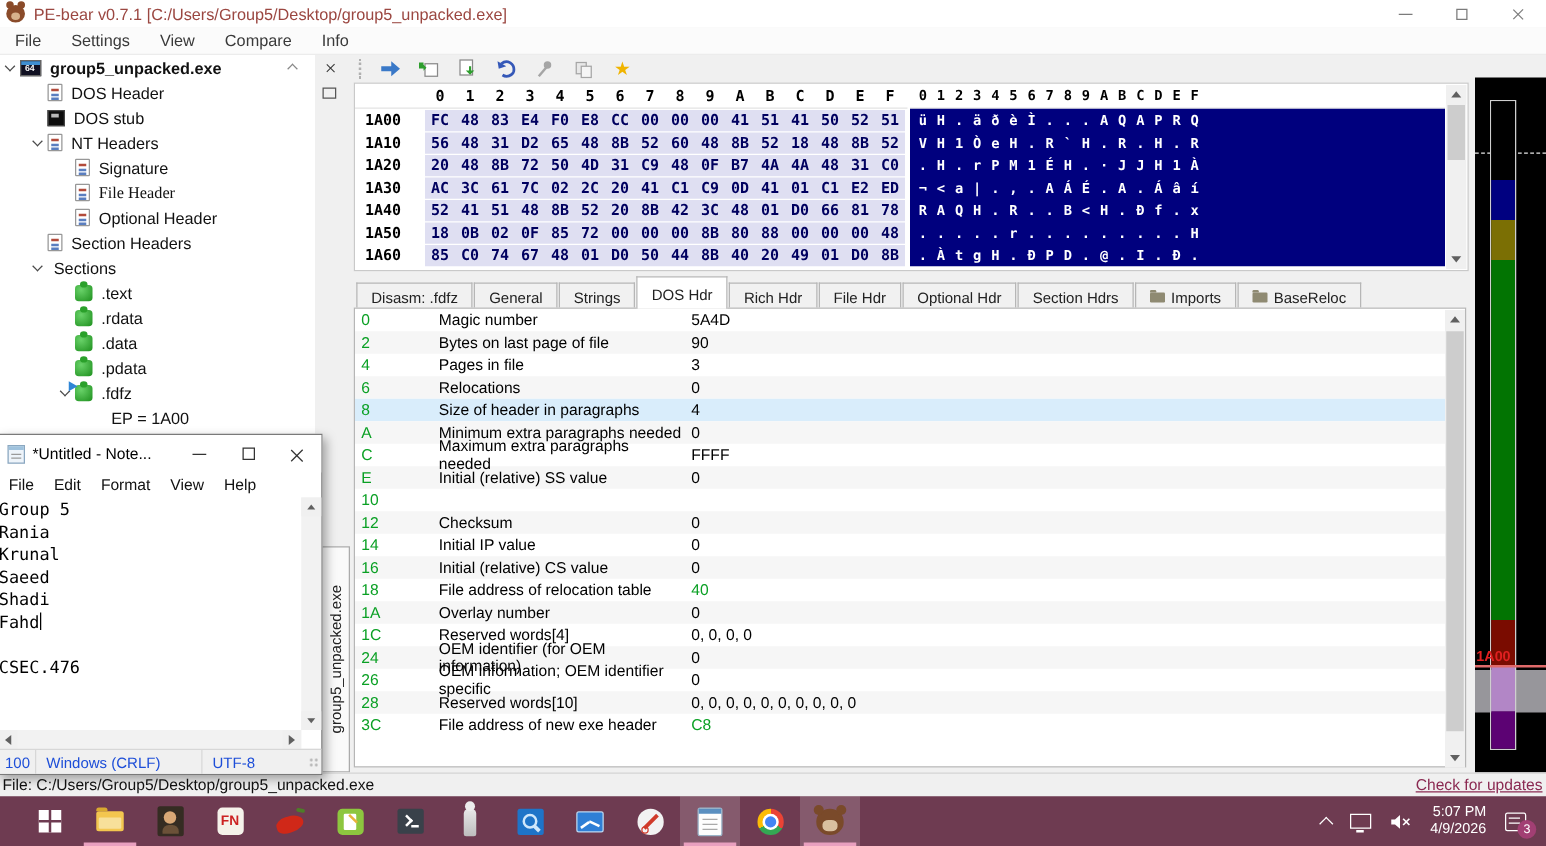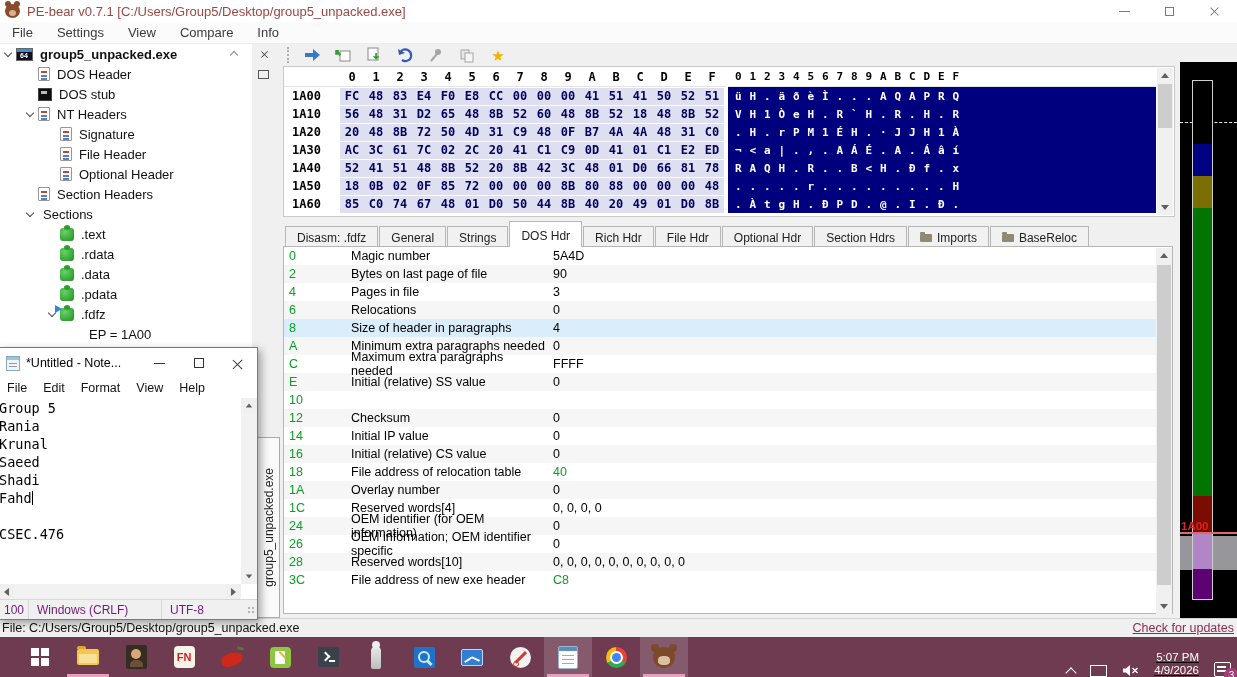--- a/index.html
+++ b/index.html
@@ -141,31 +141,31 @@
   .np-btn .xg::before,.np-btn .xg::after{background:#333;height:13px;}
   .np-menu{height:20px;display:flex;align-items:center;font-size:12.5px;color:#111;}
   .np-menu-item{padding:0 8px;}
   .np-text{position:absolute;left:0;top:50px;right:16px;bottom:35px;overflow:hidden;
     font:13.5px "DejaVu Sans Mono",monospace;line-height:18px;color:#000;padding-top:1px;}
   .np-line{height:18px;white-space:pre;}
   .np-cursor{display:inline-block;width:1px;height:14px;background:#000;vertical-align:-2px;}
   .np-vsb{position:absolute;right:0;top:50px;width:16px;bottom:35px;background:#f2f2f2;}
   .np-hsb{position:absolute;left:0;right:16px;bottom:20px;height:15px;background:#f2f2f2;}
   .np-status{position:absolute;left:0;right:0;bottom:0;height:20px;background:#f0f0f0;border-top:1px solid #d7d7d7;
-    display:flex;align-items:center;font-size:12px;color:#701a75;}
+    display:flex;align-items:center;font-size:12px;color:#1d4ed8;}
   .np-cell{height:100%;display:flex;align-items:center;padding:0 8px;border-right:1px solid #d7d7d7;}
   .np-grip{margin-left:auto;width:8px;height:8px;margin-right:2px;
     background:radial-gradient(circle,#b5b5b5 1px,transparent 1.2px);background-size:4px 4px;}
 
   
   .taskbar{position:absolute;left:0;top:637px;width:1237px;height:40px;background:#6e3b51;display:flex;}
   .tb-slot{width:48px;height:40px;display:flex;align-items:center;justify-content:center;position:relative;}
   .tb-slot.hl{background:rgba(255,255,255,.16);}
   .tb-underline{position:absolute;bottom:0;left:3px;right:3px;height:3px;background:#e8a0bf;}
-  .tray{position:absolute;right:0;top:0;height:40px;display:flex;align-items:flex-end;gap:15px;text-decoration:underline;}
+  .tray{position:absolute;right:0;top:0;height:40px;display:flex;align-items:center;gap:15px;padding-right:10px;}
   .clock{text-align:right;color:#fff;font-size:11.5px;line-height:13px;}
   .chev-up{width:8px;height:8px;border-left:1.6px solid #fff;border-top:1.6px solid #fff;transform:rotate(45deg);margin-top:3px;}
   .tray-mon{width:17px;height:12px;border:1.5px solid #fff;position:relative;}
   .tray-mon::after{content:"";position:absolute;left:4px;bottom:-4px;width:6px;height:2px;background:#fff;}
   .action-ico{width:17px;height:15px;border:1.5px solid #fff;border-radius:2px;position:relative;}
   .action-ico::after{content:"";position:absolute;left:2px;top:3px;width:9px;height:1.5px;background:#fff;box-shadow:0 4px 0 #fff;}
   .badge{position:absolute;right:-8px;bottom:-6px;width:15px;height:15px;border-radius:50%;background:#a23f73;
     color:#fff;font-size:10px;display:flex;align-items:center;justify-content:center;}
 
   
@@ -256,21 +256,21 @@
       <div class="tree-row" style="padding-left: 23px;">
         <span class="tw open"></span>
         <span class="ti ti-doc"></span>
         <span class="tree-label">NT Headers</span>
       </div>
       <div class="tree-row" style="padding-left: 45px;">
         <span class="tw"></span>
         <span class="ti ti-doc"></span>
         <span class="tree-label">Signature</span>
       </div>
-      <div class="tree-row" style="padding-left: 45px;">
+      <div class="tree-row" style="padding-left: 45px; font-family: Liberation Serif, serif;">
         <span class="tw"></span>
         <span class="ti ti-doc"></span>
         <span class="tree-label">File Header</span>
       </div>
       <div class="tree-row" style="padding-left: 45px;">
         <span class="tw"></span>
         <span class="ti ti-doc"></span>
         <span class="tree-label">Optional Header</span>
       </div>
       <div class="tree-row" style="padding-left: 23px;">

